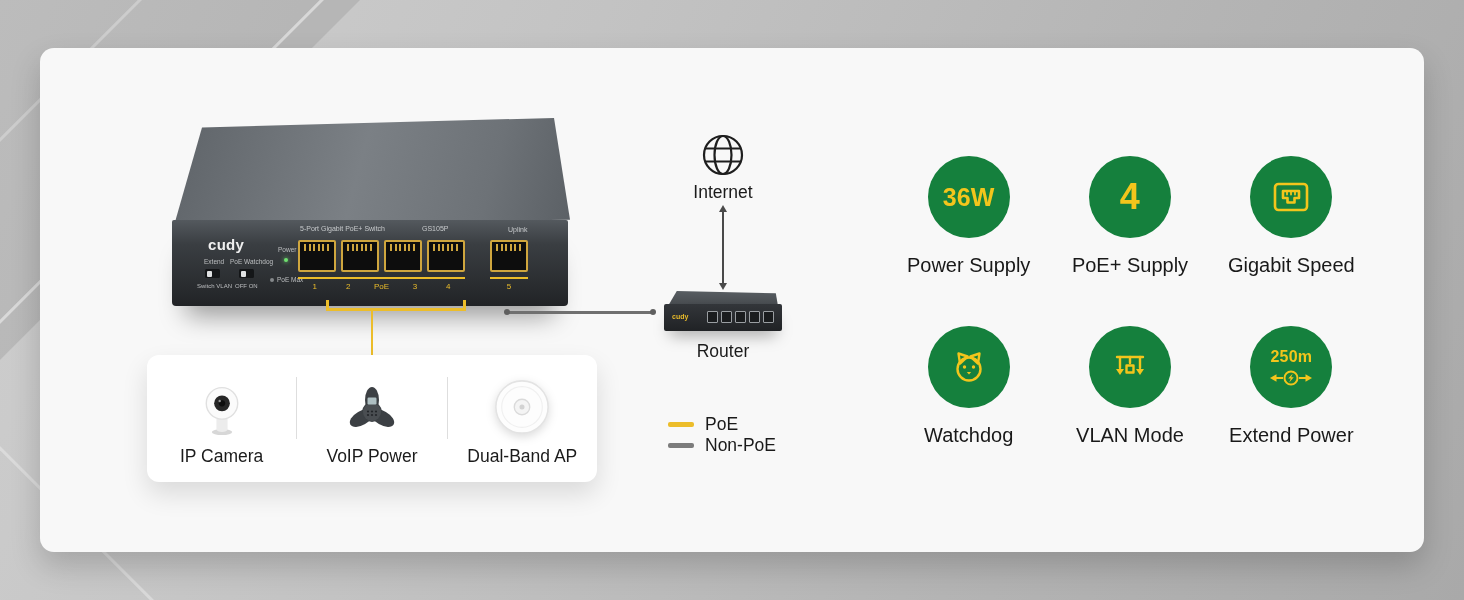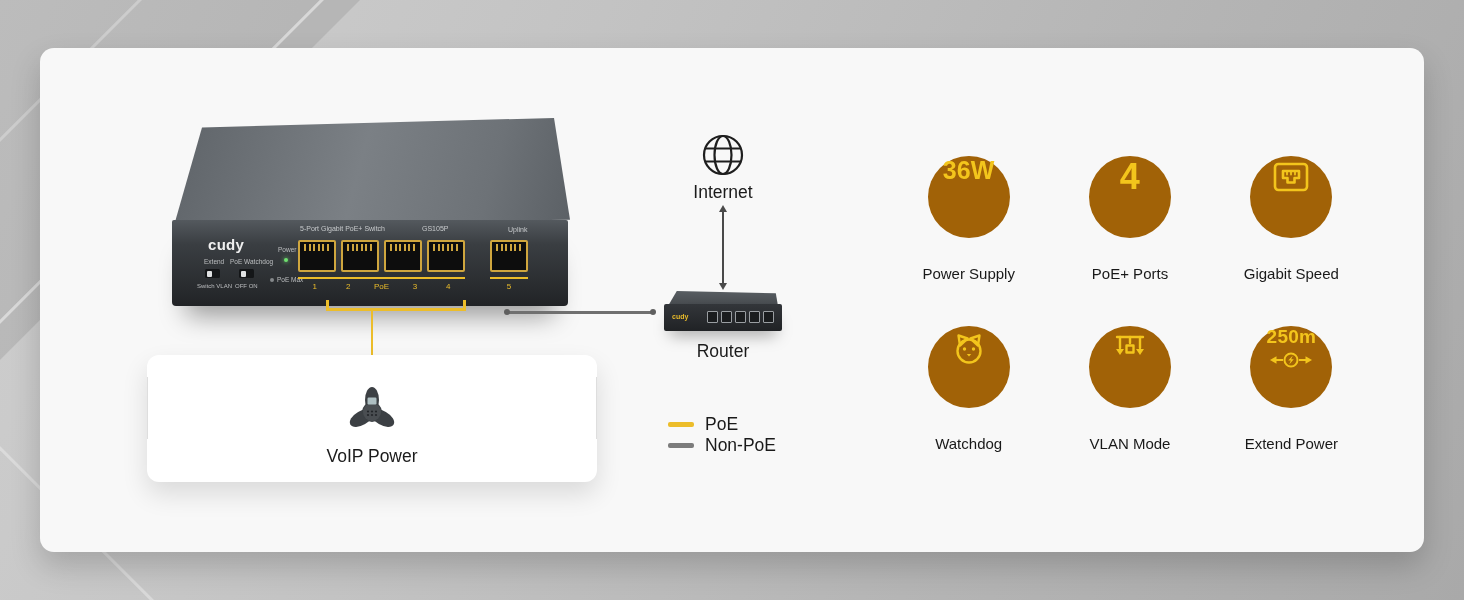--- a/index.html
+++ b/index.html
@@ -68,26 +68,26 @@
 
   
   .legend{left:668px;top:414px;}
   .legrow{display:flex;align-items:center;gap:11px;}
   .legbar{width:26px;height:4.5px;border-radius:2px;display:inline-block;}
   .legtext{font-size:17.5px;font-weight:500;color:#1a1a1a;}
 
   
   .features{left:888px;top:156px;width:484px;display:grid;grid-template-columns:repeat(3,1fr);grid-template-rows:170px auto;}
   .feat{display:flex;flex-direction:column;align-items:center;}
-  .badge{width:82px;height:82px;border-radius:50%;background:#a16207;display:flex;flex-direction:column;
-         align-items:center;justify-content:flex-start;margin-bottom:16px;}
+  .badge{width:82px;height:82px;border-radius:50%;background:#15803d;display:flex;flex-direction:column;
+         align-items:center;justify-content:center;margin-bottom:16px;}
   .badge-text{color:#f3c51c;font-weight:700;font-size:25px;letter-spacing:.2px;}
   .badge-text.big{font-size:36px;}
-  .badge-text.small{font-size:19px;}
-  .featlabel{font-size:15px;font-weight:500;color:#191919;text-align:center;margin-top:11px;}
+  .badge-text.small{font-size:16px;}
+  .featlabel{font-size:20px;font-weight:500;color:#191919;text-align:center;}
 </style>
 </head>
 <body>
 
 <div class="stage">
 
   <div class="bg">
     <div class="seam-dark"></div>
     <div class="seam-line" style="left:332px;top:-8px;width:520px;transform:rotate(135deg);"></div>
     <div class="seam-line" style="left:150px;top:-8px;width:300px;transform:rotate(135deg);opacity:.6;"></div>
@@ -155,20 +155,33 @@
   <div class="conn-y" style="left:326px;top:300px;width:2.5px;height:9px;"></div>
   <div class="conn-y" style="left:463px;top:300px;width:2.5px;height:9px;"></div>
   <div class="conn-y" style="left:326px;top:308px;width:140px;height:2.5px;"></div>
   <div class="conn-y" style="left:370.5px;top:308px;width:2.5px;height:48px;"></div>
 
   <div class="conn-g" style="left:508px;top:311px;width:146px;height:2.5px;"></div>
   <div class="dot" style="left:504px;top:309px;"></div>
   <div class="dot" style="left:650px;top:309px;"></div>
 
   <div class="abs devcard">
+    <div class="devcell">
+      <div class="devicon">
+        <svg width="50" height="58" viewBox="0 0 54 62">
+          <ellipse cx="27" cy="57" rx="11" ry="3.2" fill="#d7d7d7"></ellipse>
+          <path d="M21 42 h12 v12 a6 3 0 0 1 -12 0 z" fill="#ececec"></path>
+          <circle cx="27" cy="26" r="17" fill="#fbfbfb" stroke="#e0e0e0" stroke-width="1.5"></circle>
+          <circle cx="27" cy="26" r="8.5" fill="#262626"></circle>
+          <circle cx="27" cy="26" r="3.4" fill="#0d0d0d"></circle>
+          <circle cx="24.5" cy="23.5" r="1.3" fill="#9a9a9a"></circle>
+        </svg>
+      </div>
+      <div class="devlabel">IP Camera</div>
+    </div>
     <div class="devdivider"></div>
     <div class="devcell">
       <div class="devicon">
         <svg width="66" height="54" viewBox="0 0 66 54">
           <g fill="#3c4044">
             <ellipse cx="33" cy="17" rx="7" ry="13"></ellipse>
             <ellipse cx="33" cy="17" rx="7" ry="13" transform="rotate(120 33 29)"></ellipse>
             <ellipse cx="33" cy="17" rx="7" ry="13" transform="rotate(240 33 29)"></ellipse>
             <circle cx="33" cy="29" r="10"></circle>
           </g>
@@ -180,20 +193,31 @@
               <circle cx="37" cy="28.5" r="1.1"></circle>
             <circle cx="29" cy="32" r="1.1"></circle>
               <circle cx="33" cy="32" r="1.1"></circle>
               <circle cx="37" cy="32" r="1.1"></circle>
           </g>
         </svg>
       </div>
       <div class="devlabel">VoIP Power</div>
     </div>
     <div class="devdivider"></div>
+    <div class="devcell">
+      <div class="devicon">
+        <svg width="60" height="60" viewBox="0 0 62 62" style="filter:drop-shadow(0 3px 5px rgba(0,0,0,.14));">
+          <circle cx="31" cy="31" r="27" fill="#fdfdfd" stroke="#e3e3e3" stroke-width="1.6"></circle>
+          <circle cx="31" cy="31" r="21" fill="none" stroke="#f0f0f0" stroke-width="1.2"></circle>
+          <circle cx="31" cy="31" r="8" fill="#f4f4f4" stroke="#dadada" stroke-width="1.4"></circle>
+          <circle cx="31" cy="31" r="2.6" fill="#d2d2d2"></circle>
+        </svg>
+      </div>
+      <div class="devlabel">Dual-Band AP</div>
+    </div>
   </div>
 
   <div class="abs" style="left:700px;top:132px;">
     <svg width="46" height="46" viewBox="0 0 46 46" fill="none" stroke="#1e1e1e" stroke-width="2.2">
       <circle cx="23" cy="23" r="19"></circle>
       <ellipse cx="23" cy="23" rx="8.5" ry="19"></ellipse>
       <path d="M6 16.5 H40 M6 29.5 H40"></path>
     </svg>
   </div>
   <div class="caption" style="left:658px;top:182px;">Internet</div>
@@ -234,21 +258,21 @@
       <div class="badge">
         <span class="badge-text">36W</span>
       </div>
       <div class="featlabel">Power Supply</div>
     </div>
 
     <div class="feat">
       <div class="badge">
         <span class="badge-text big">4</span>
       </div>
-      <div class="featlabel">PoE+ Ports</div>
+      <div class="featlabel">PoE+ Supply</div>
     </div>
 
     <div class="feat">
       <div class="badge">
         <svg width="42" height="42" viewBox="0 0 42 42" fill="none" stroke="#f3c51c" stroke-width="2.6" stroke-linejoin="round" stroke-linecap="round">
           <rect x="5" y="8" width="32" height="26" rx="3.5"></rect>
           <path d="M13 15 h16 v7 h-4.5 v4.5 h-7 V22 H13 z"></path>
           <path d="M17 15 v3.5 M21 15 v3.5 M25 15 v3.5" stroke-width="1.8"></path>
         </svg>
       </div>

